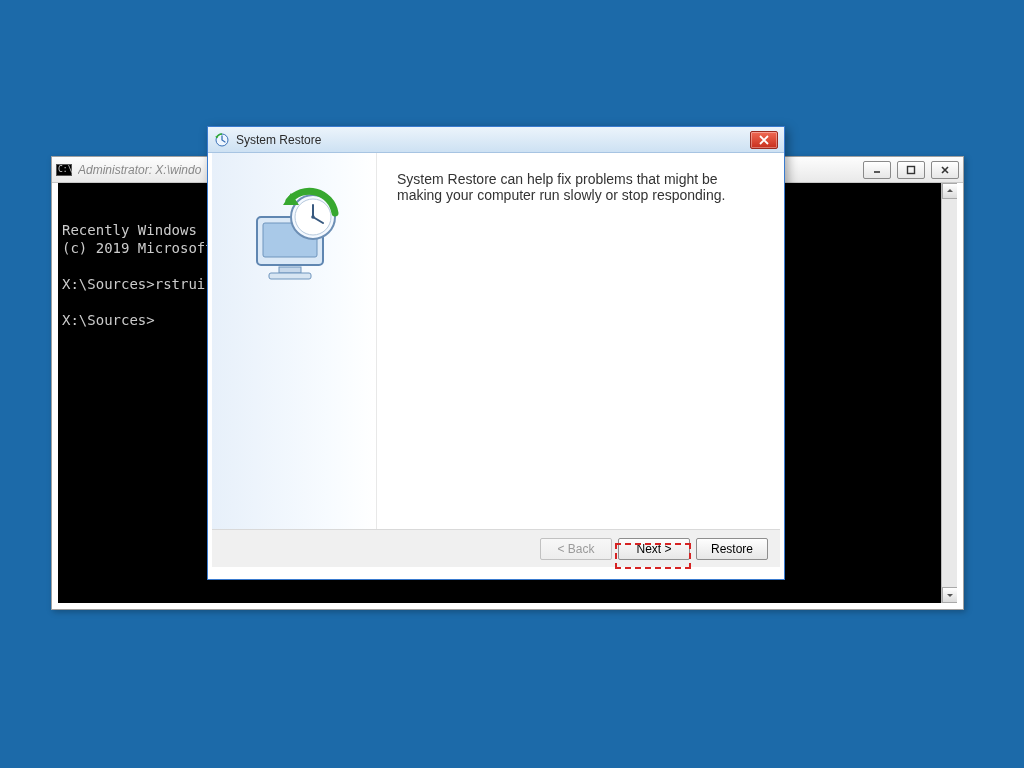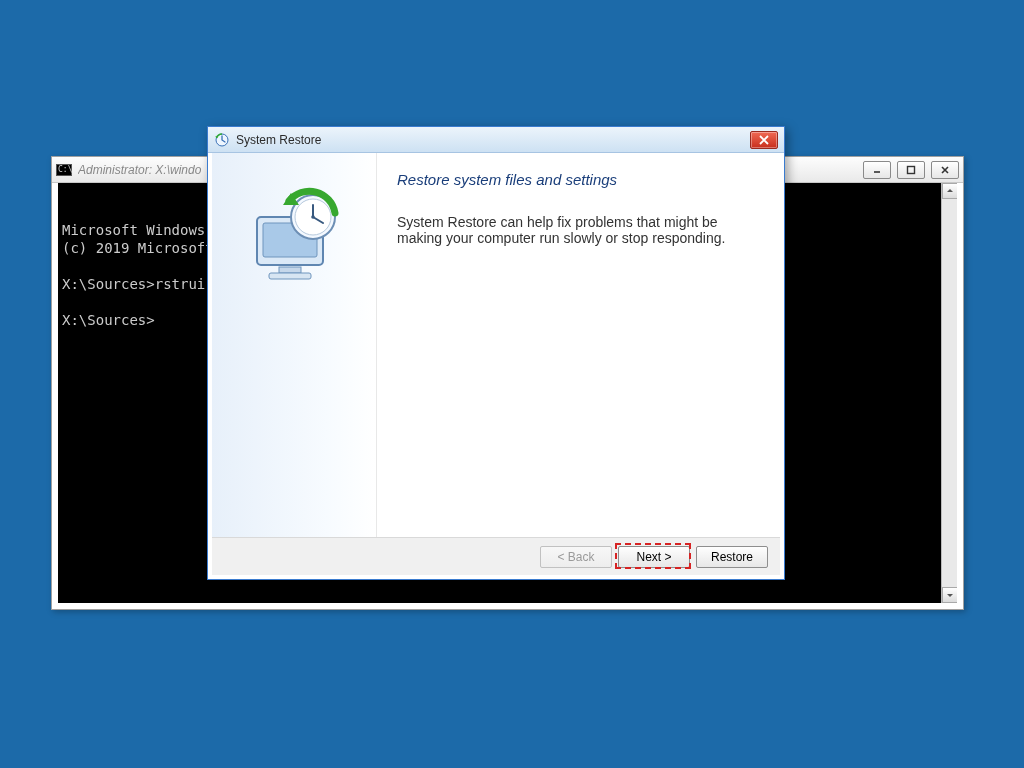--- a/index.html
+++ b/index.html
@@ -28,21 +28,21 @@
   .wiz-titletext{flex:1;font-size:12px;}
   .wiz-close{width:28px;height:18px;border:1px solid #9a2a1f;border-radius:2px;background:linear-gradient(#f06a54,#c82f1d);display:flex;align-items:center;justify-content:center;box-shadow:inset 0 0 0 1px rgba(255,255,255,.35);}
   .wiz-close svg{display:block;}
 
   .wiz-body{position:absolute;left:4px;right:4px;top:26px;bottom:42px;display:flex;}
   .wiz-side{width:165px;background:linear-gradient(to right,#e7f0fa 0%,#f7fbff 70%,#fff 100%);border-right:1px solid #e8e8e8;display:flex;justify-content:center;align-items:flex-start;padding-top:30px;}
   .wiz-content{flex:1;padding:18px 20px 10px 20px;color:#333;}
   .wiz-heading{font-size:15px;color:#1a3e7a;font-style:italic;font-weight:400;margin:0 0 26px 0;}
   .wiz-para{font-size:14px;line-height:16px;margin:0 10px 18px 0;max-width:340px;color:#333;}
 
-  .wiz-footer{position:absolute;left:4px;right:4px;bottom:4px;height:38px;background:#f0f0f0;border-top:1px solid #d9d9d9;display:flex;align-items:center;justify-content:flex-end;gap:6px;padding:0 12px;}
+  .wiz-footer{position:absolute;left:4px;right:4px;bottom:12px;height:38px;background:#f0f0f0;border-top:1px solid #d9d9d9;display:flex;align-items:center;justify-content:flex-end;gap:6px;padding:0 12px;}
   .wiz-btn{min-width:72px;height:22px;border:1px solid #8e8e8e;border-radius:2px;background:linear-gradient(#fefefe,#e7e7e7);font:12px "Segoe UI",Tahoma,sans-serif;padding:0 12px;display:inline-flex;align-items:center;justify-content:center;}
   .wiz-btn.disabled{color:#9a9a9a;border-color:#c1c1c1;background:linear-gradient(#f7f7f7,#ededed);}
   .highlight-ring{position:absolute;border:2px dashed #d62323;pointer-events:none;}
 </style>
 </head>
 <body>
 
 <div class="cmd-window">
   <div class="cmd-titlebar">
     <span class="cmd-appicon"></span>
@@ -59,21 +59,21 @@
           </svg>
       </div>
       <div class="sysbtn" title="close">
         <svg width="10" height="10" viewBox="0 0 10 10">
             <path d="M2 2 L8 8 M8 2 L2 8" stroke="#333" stroke-width="1.6"></path>
           </svg>
       </div>
     </div>
   </div>
   <div class="cmd-client">
-    <div class="cmd-content"><span>Microsoft Windows  </span>
+    <div class="cmd-content"><span>Recently Windows  </span>
 <span>(c) 2019 Microsoft </span>
 <span></span>
 <span>X:\Sources&gt;rstrui.e</span>
 <span></span>
 <span>X:\Sources&gt;</span></div>
     <div class="cmd-scroll">
       <div class="scrollbtn up">
         <svg width="8" height="8" viewBox="0 0 8 8">
             <path d="M1 5 L4 2 L7 5 Z" fill="#555"></path>
           </svg>
@@ -120,21 +120,20 @@
           <line x1="74" y1="34" x2="74" y2="22" stroke="#38597f" stroke-width="2" stroke-linecap="round"></line>
           <line x1="74" y1="34" x2="84" y2="40" stroke="#38597f" stroke-width="2" stroke-linecap="round"></line>
           <circle cx="74" cy="34" r="1.8" fill="#38597f"></circle>
 
           <path d="M50 18 A26 26 0 0 1 96 30" fill="none" stroke="#37a82f" stroke-width="7" stroke-linecap="round"></path>
           <path d="M52 10 L44 22 L60 22 Z" fill="#37a82f"></path>
         </svg>
       </span>
     </div>
     <div class="wiz-content">
-      <h1 class="wiz-heading">Restore system files and settings</h1>
       <p class="wiz-para">System Restore can help fix problems that might be making your computer run slowly or stop responding.</p>
     </div>
   </div>
 
   <div class="wiz-footer">
     <button class="wiz-btn disabled" disabled="">&lt; Back</button>
     <button class="wiz-btn" id="next-btn">Next &gt;</button>
     <button class="wiz-btn">Restore</button>
   </div>
 </div>

